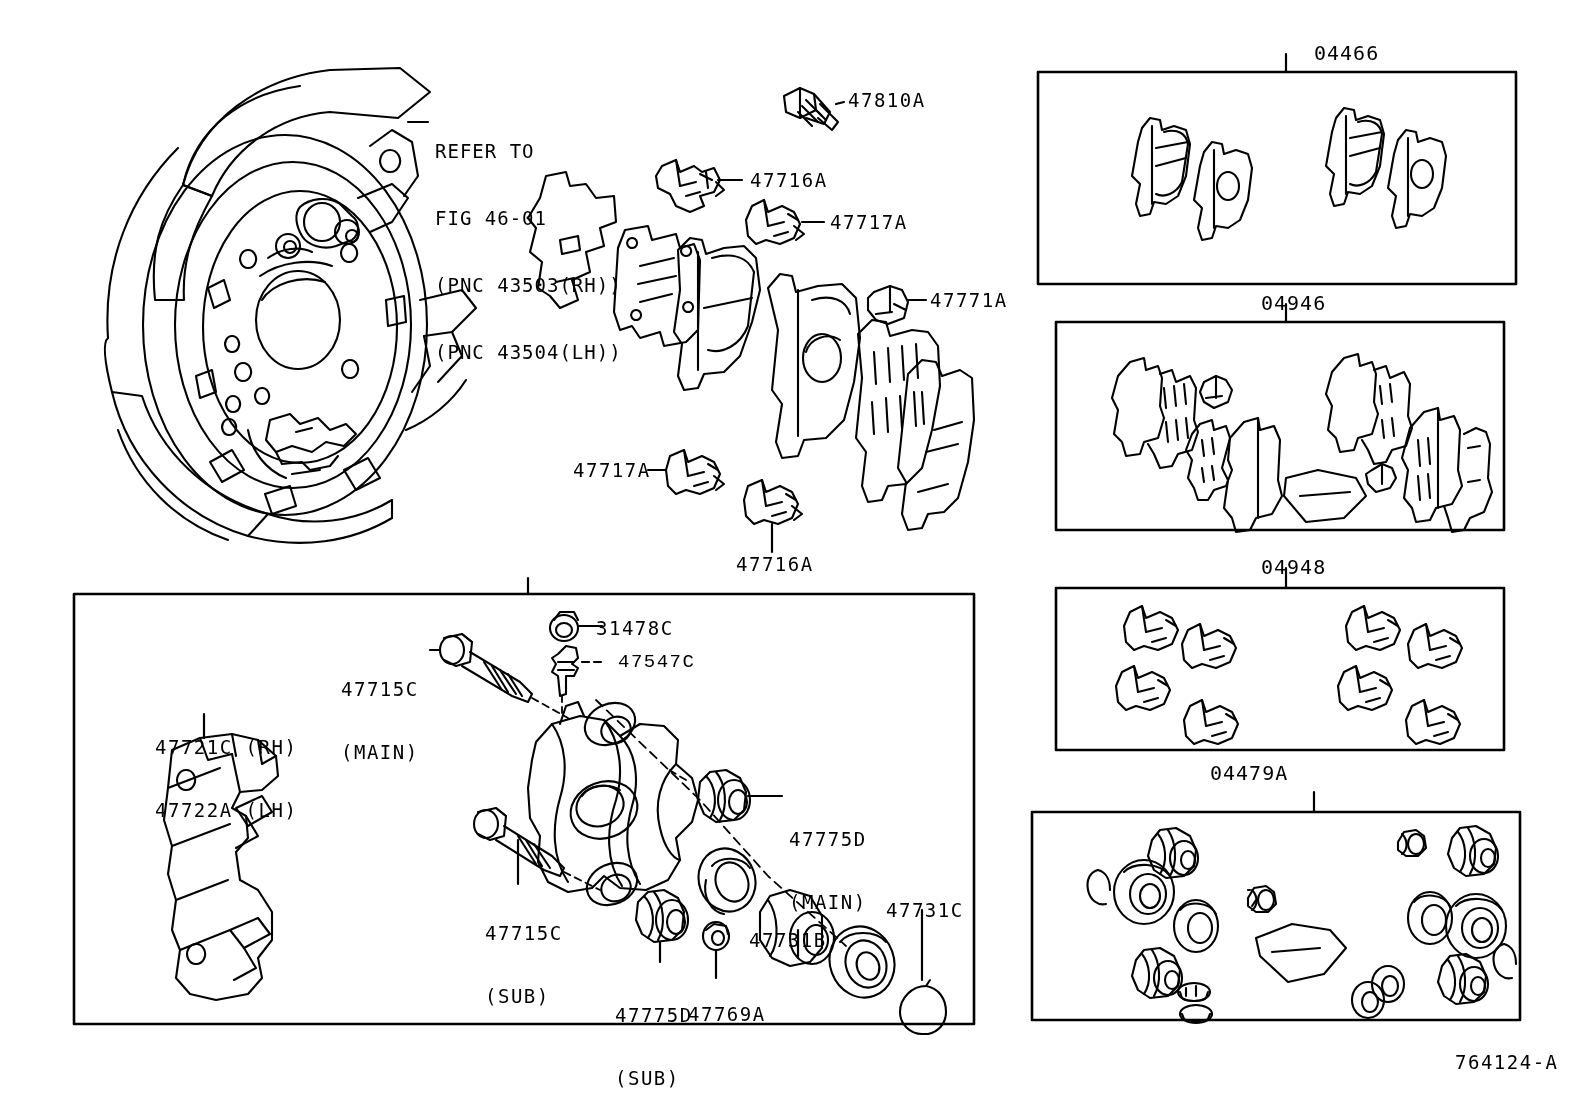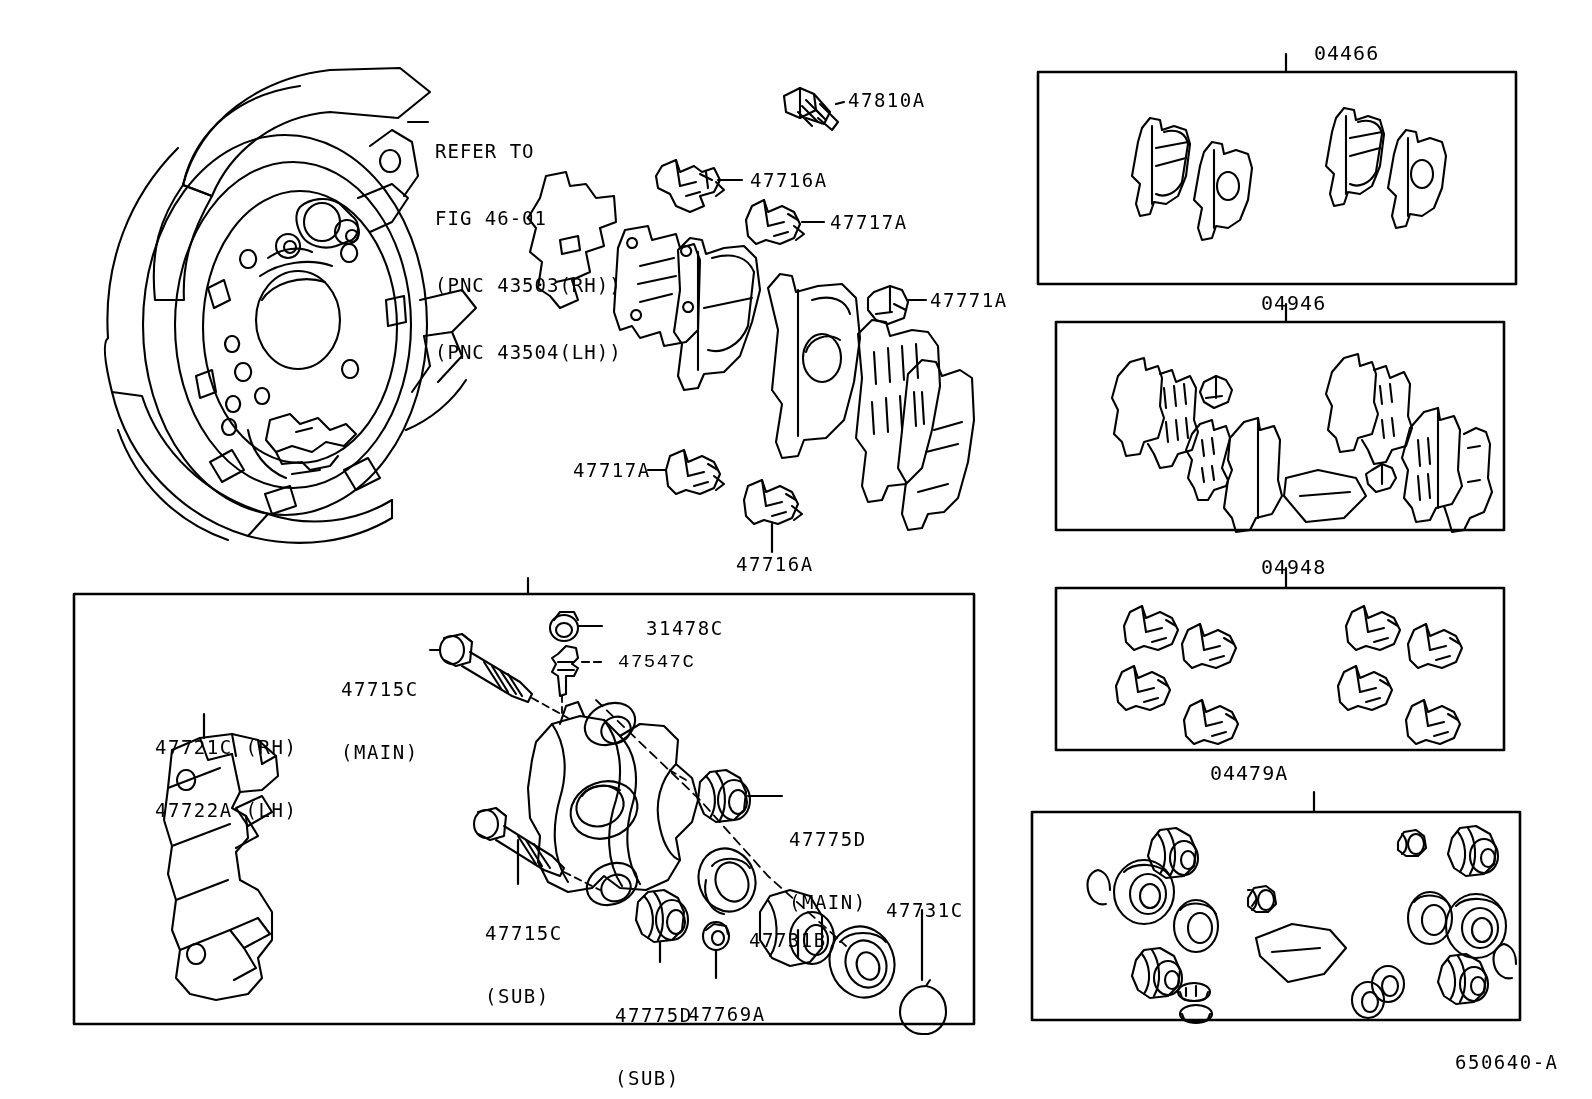--- a/index.html
+++ b/index.html
@@ -528,21 +528,21 @@
 <div class="lbl code" style="left:155px;top:694px;">
   <div>47721C (RH)</div>
   <div>47722A (LH)</div>
 </div>
 
 <div class="lbl code" style="left:341px;top:636px;">
   <div>47715C</div>
   <div>(MAIN)</div>
 </div>
 
-<div class="lbl code" style="left:646px;top:618px;">31478C</div>
+<div class="lbl code" style="left:596px;top:618px;">31478C</div>
 <div class="lbl code" style="left:618px;top:652px;font-family:Liberation Mono, monospace;">47547C</div>
 
 <div class="lbl code" style="left:789px;top:786px;">
   <div>47775D</div>
   <div>(MAIN)</div>
 </div>
 
 <div class="lbl code" style="left:485px;top:880px;">
   <div>47715C</div>
   <div>(SUB)</div>
@@ -555,15 +555,15 @@
 
 <div class="lbl code" style="left:688px;top:1004px;">47769A</div>
 <div class="lbl code" style="left:749px;top:930px;">47731B</div>
 <div class="lbl code" style="left:886px;top:900px;">47731C</div>
 
 <div class="lbl kit" style="left:1314px;top:42px;text-align:center;">04466</div>
 <div class="lbl kit" style="left:1261px;top:292px;text-align:center;">04946</div>
 <div class="lbl kit" style="left:1261px;top:556px;">04948</div>
 <div class="lbl kit" style="left:1210px;top:762px;">04479A</div>
 
-<div class="lbl code" style="left:1455px;top:1052px;">650640-A</div>
+<div class="lbl code" style="left:1455px;top:1052px;">764124-A</div>
 
 </div>
 
 </body></html>

